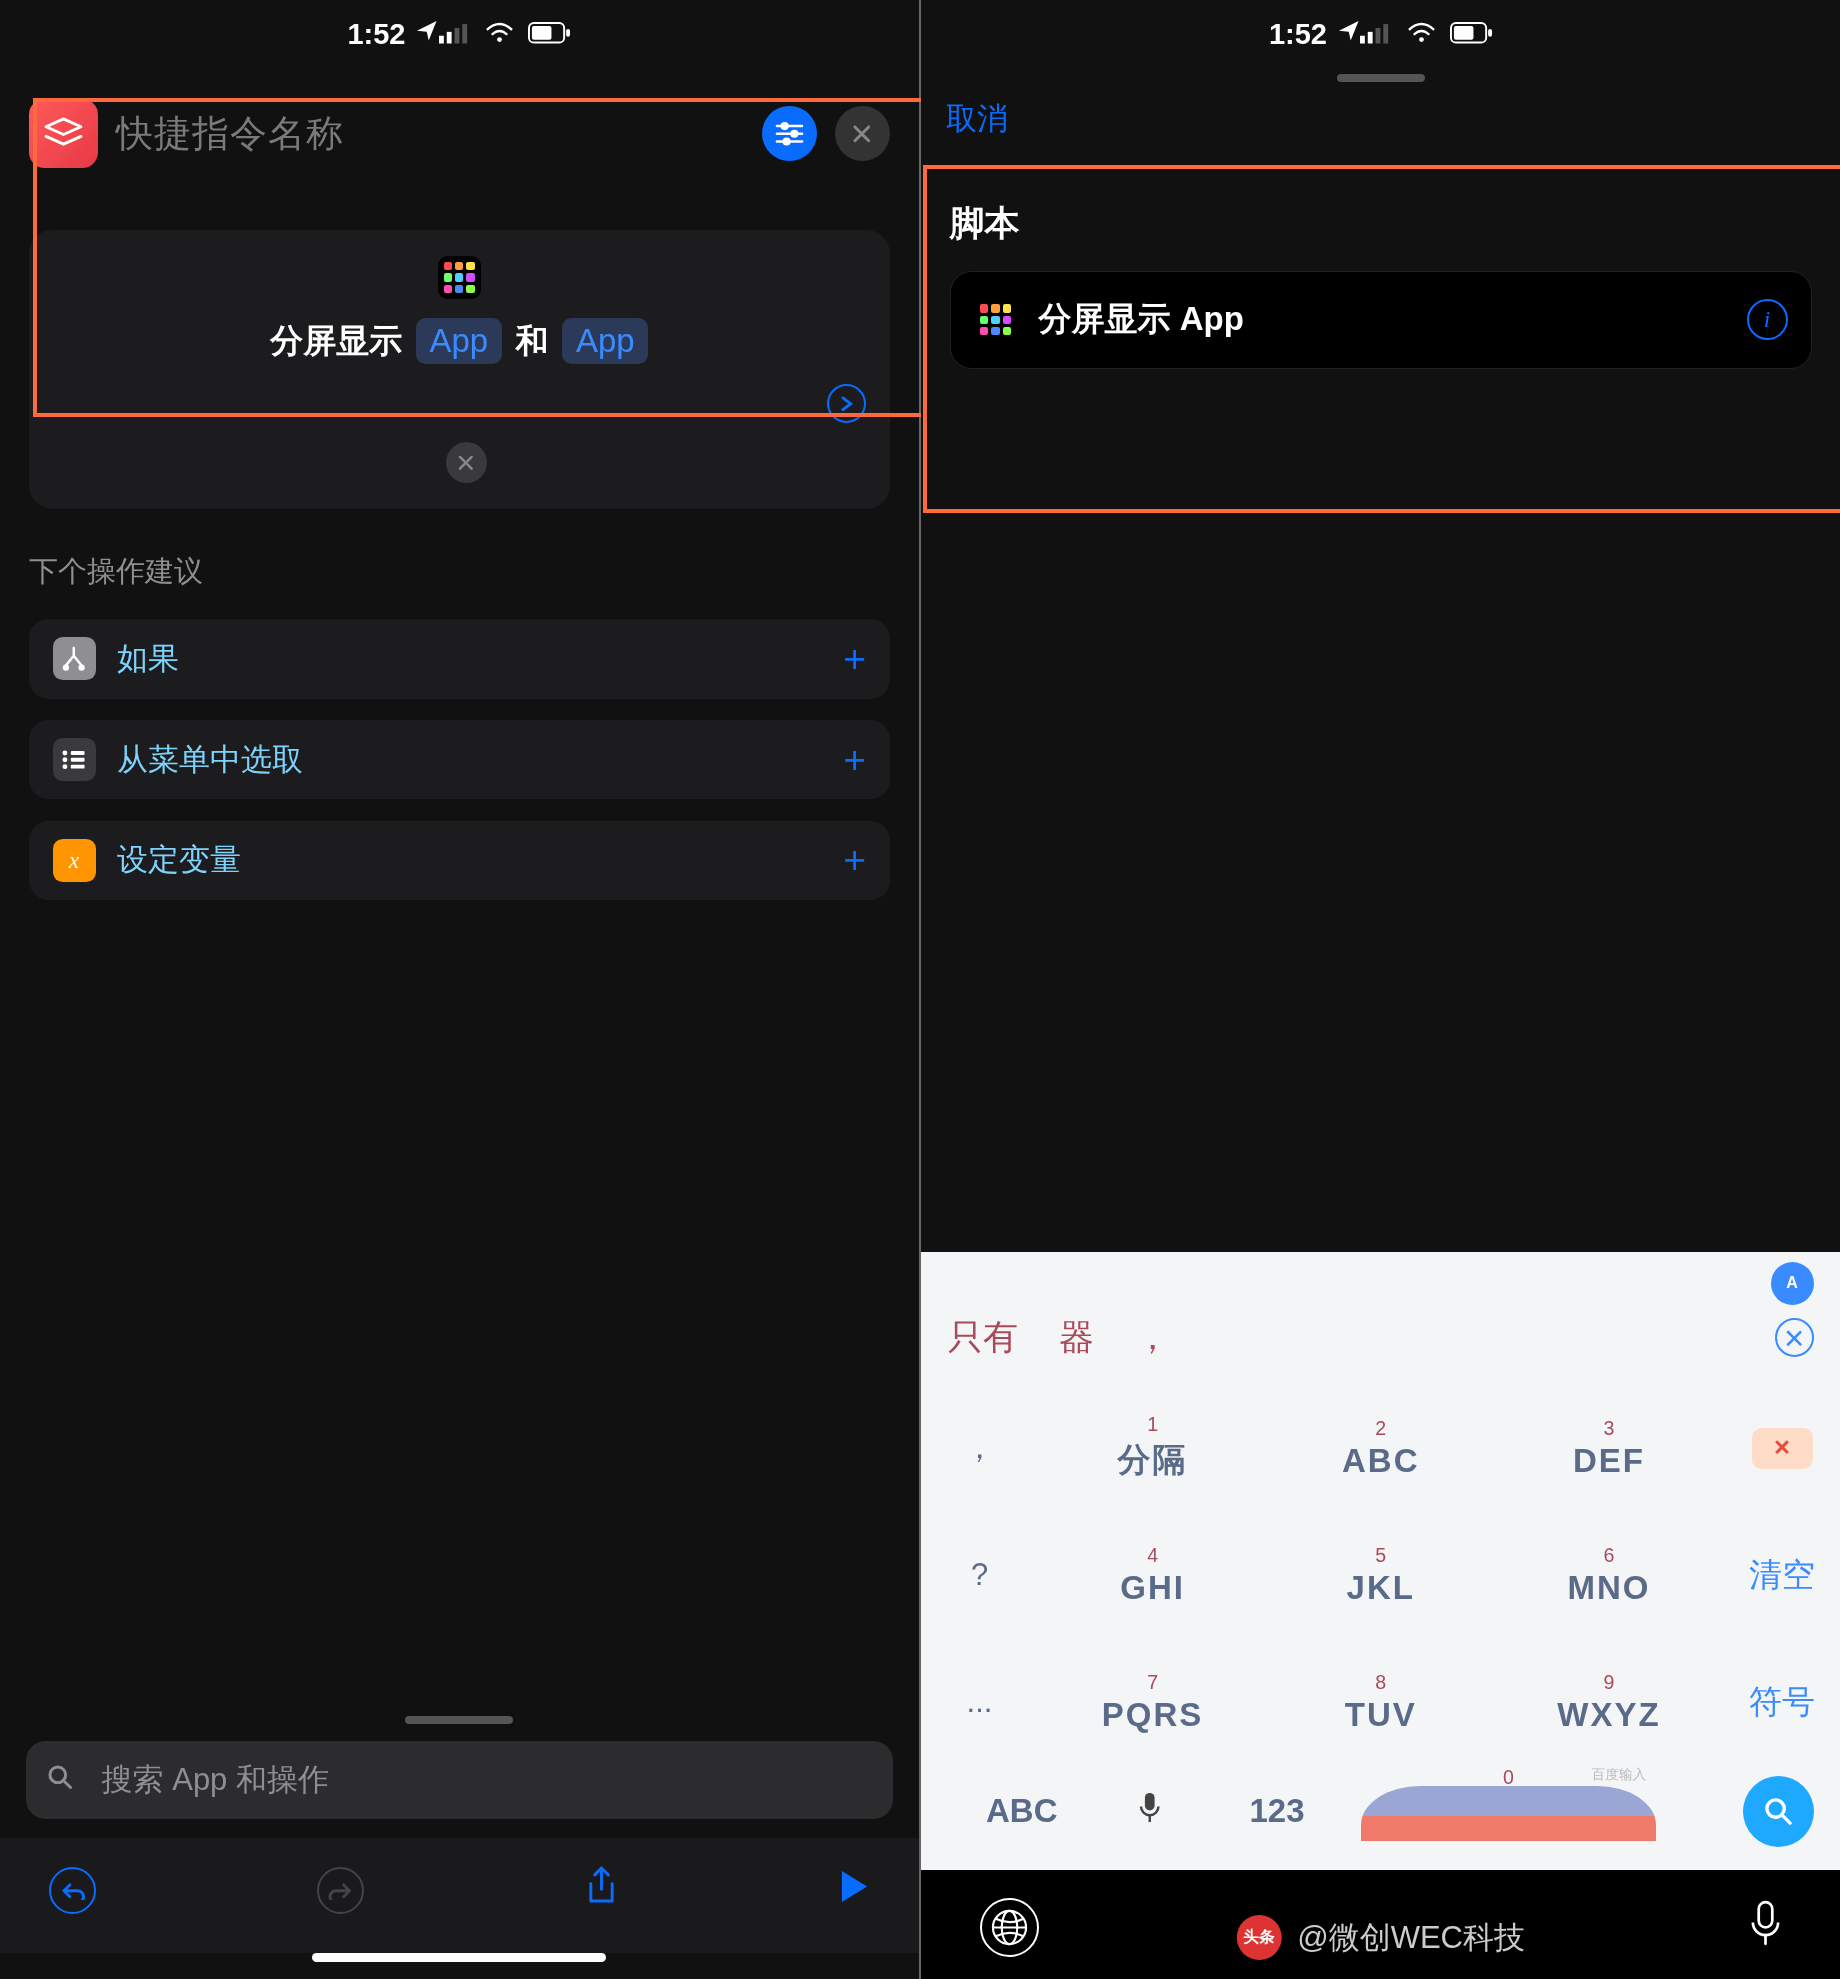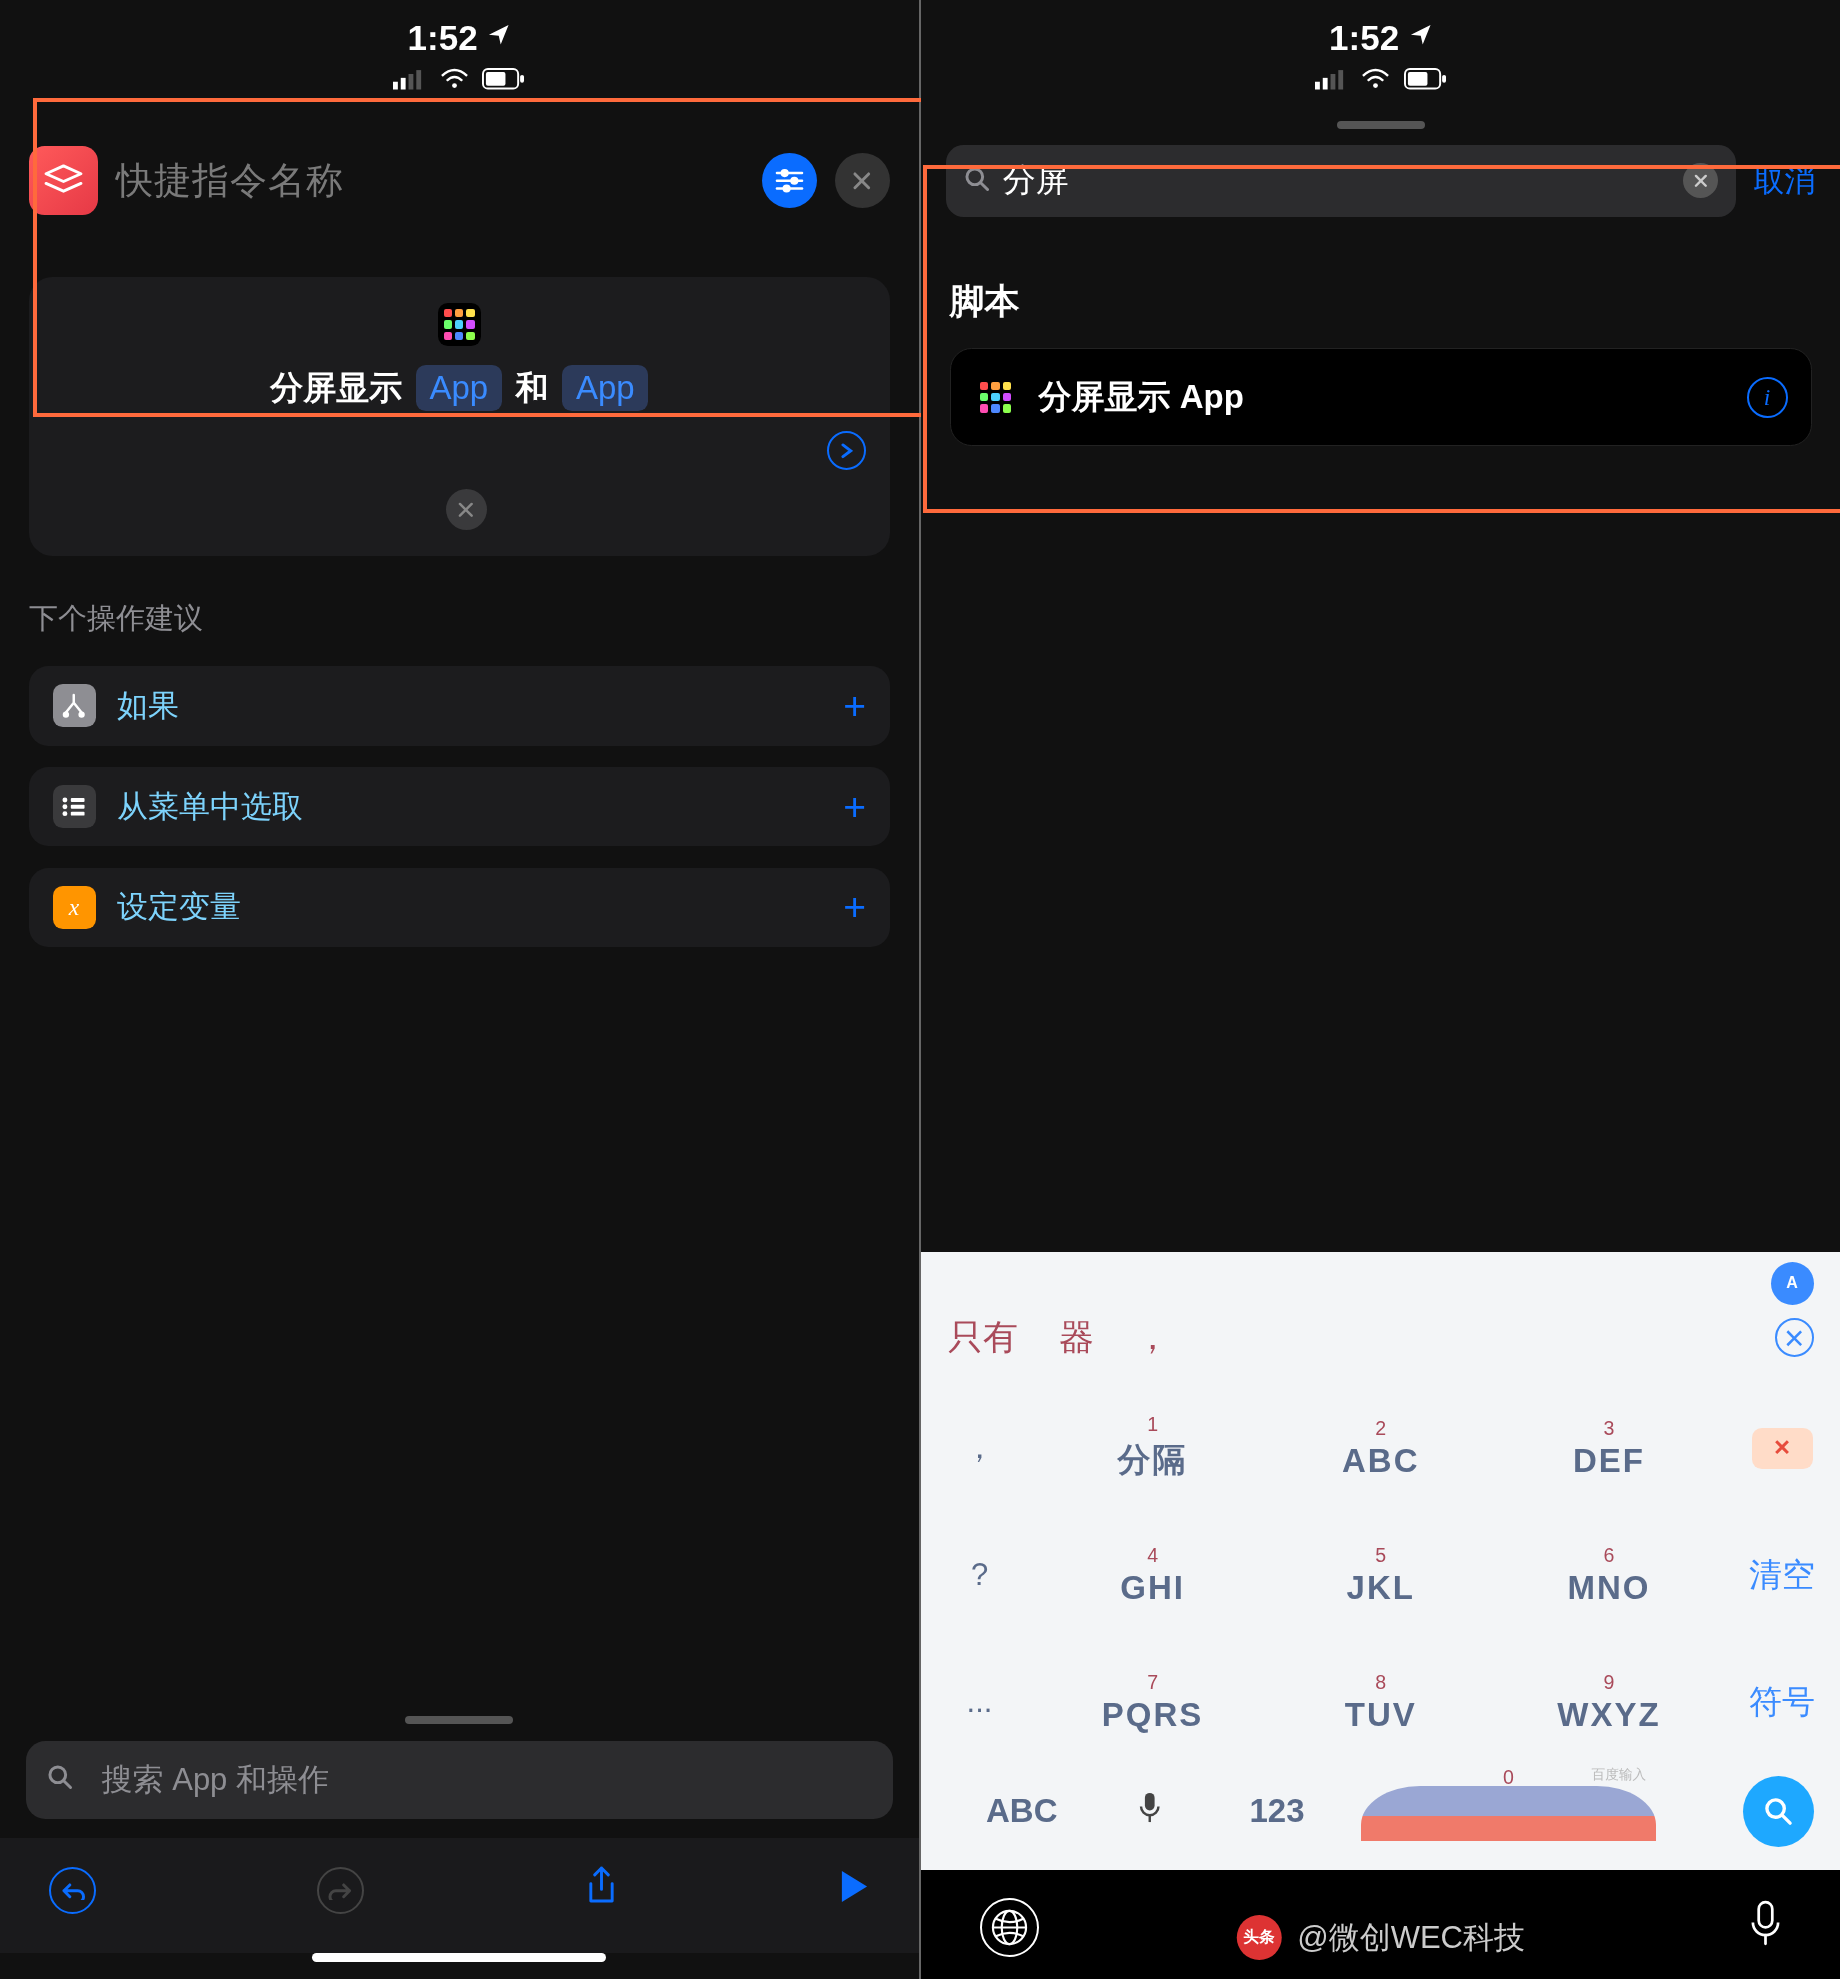--- a/index.html
+++ b/index.html
@@ -3,21 +3,21 @@
 <meta charset="utf-8">
 <style>
   * { box-sizing: border-box; margin: 0; padding: 0; font-family: -apple-system, "PingFang SC", "Helvetica Neue", sans-serif; }
   html, body { width: 1841px; height: 1980px; background: #000; color: #fff; }
   .container { display: flex; width: 100%; height: 100%; }
   .phone { position: relative; width: 50%; height: 100%; background: #000; display:flex; flex-direction:column; }
   .phone-left { border-right: 2px solid #666; background:#111; }
   .phone-right { background:#111; }
 
   
-  .status-bar { display:flex; justify-content:center; align-items:center; padding: 17.6px 37px 9.8px; font-size: 35px; font-weight: 600; color:#fff;flex-direction:column; }
+  .status-bar { display:flex; justify-content:center; align-items:center; padding: 17.6px 37px 9.8px; font-size: 29px; font-weight: 600; color:#fff; }
   .status-left { display:flex; align-items:center; gap:9.8px; }
   .status-right { display:flex; align-items:center; gap:13.7px; }
   .loc-arrow { font-size: 25.5px; }
 
   
   .title-row { display:flex; align-items:center; padding: 39px 29px 29px; gap:18px; }
   .shortcut-app-icon { width:69px; height:69px; border-radius:15.7px; background:linear-gradient(135deg,#ff5a5a,#e63946); display:flex; align-items:center; justify-content:center; }
   .shortcut-title { font-size: 37px; color:#7a7a7a; font-weight:500; letter-spacing:1px; flex:1;}
   .circ-btn { width:55px; height:55px; border-radius:50%; display:flex; align-items:center; justify-content:center; }
   .blue-circ { background:#0a6cff; }
@@ -305,35 +305,20 @@
               <rect x="1" y="1" width="36" height="20" rx="5" fill="none" stroke="#fff" stroke-width="2"></rect>
               <rect x="4" y="4" width="20" height="14" rx="2" fill="#fff"></rect>
               <rect x="39" y="7" width="4" height="8" rx="2" fill="#fff"></rect>
             </svg></span>
       </div>
     </div>
 
     <div class="grabber-top"></div>
 
     <div class="r-search-row">
-      <div class="r-search-bar">
-        <span>
-          <svg width="25.5" height="25.5" viewBox="0 0 26 26" fill="none" stroke="#8e8e93" stroke-width="3">
-              <circle cx="11" cy="11" r="8"></circle>
-              <line x1="17" y1="17" x2="24" y2="24" stroke-linecap="round"></line>
-            </svg>
-        </span>
-        <span class="r-search-value">分屏</span>
-        <span class="r-clear">
-          <svg width="15.7" height="15.7" viewBox="0 0 16 16" stroke="#ccc" stroke-width="2.5" stroke-linecap="round">
-              <line x1="3" y1="3" x2="13" y2="13"></line>
-              <line x1="13" y1="3" x2="3" y2="13"></line>
-            </svg>
-        </span>
-      </div>
       <div class="r-cancel">取消</div>
     </div>
 
     <div class="r-section-title">脚本</div>
 
     <div class="result-card">
       <div class="grid-icon">
         <span class="gi1"></span>
           <span class="gi2"></span>
           <span class="gi3"></span>

